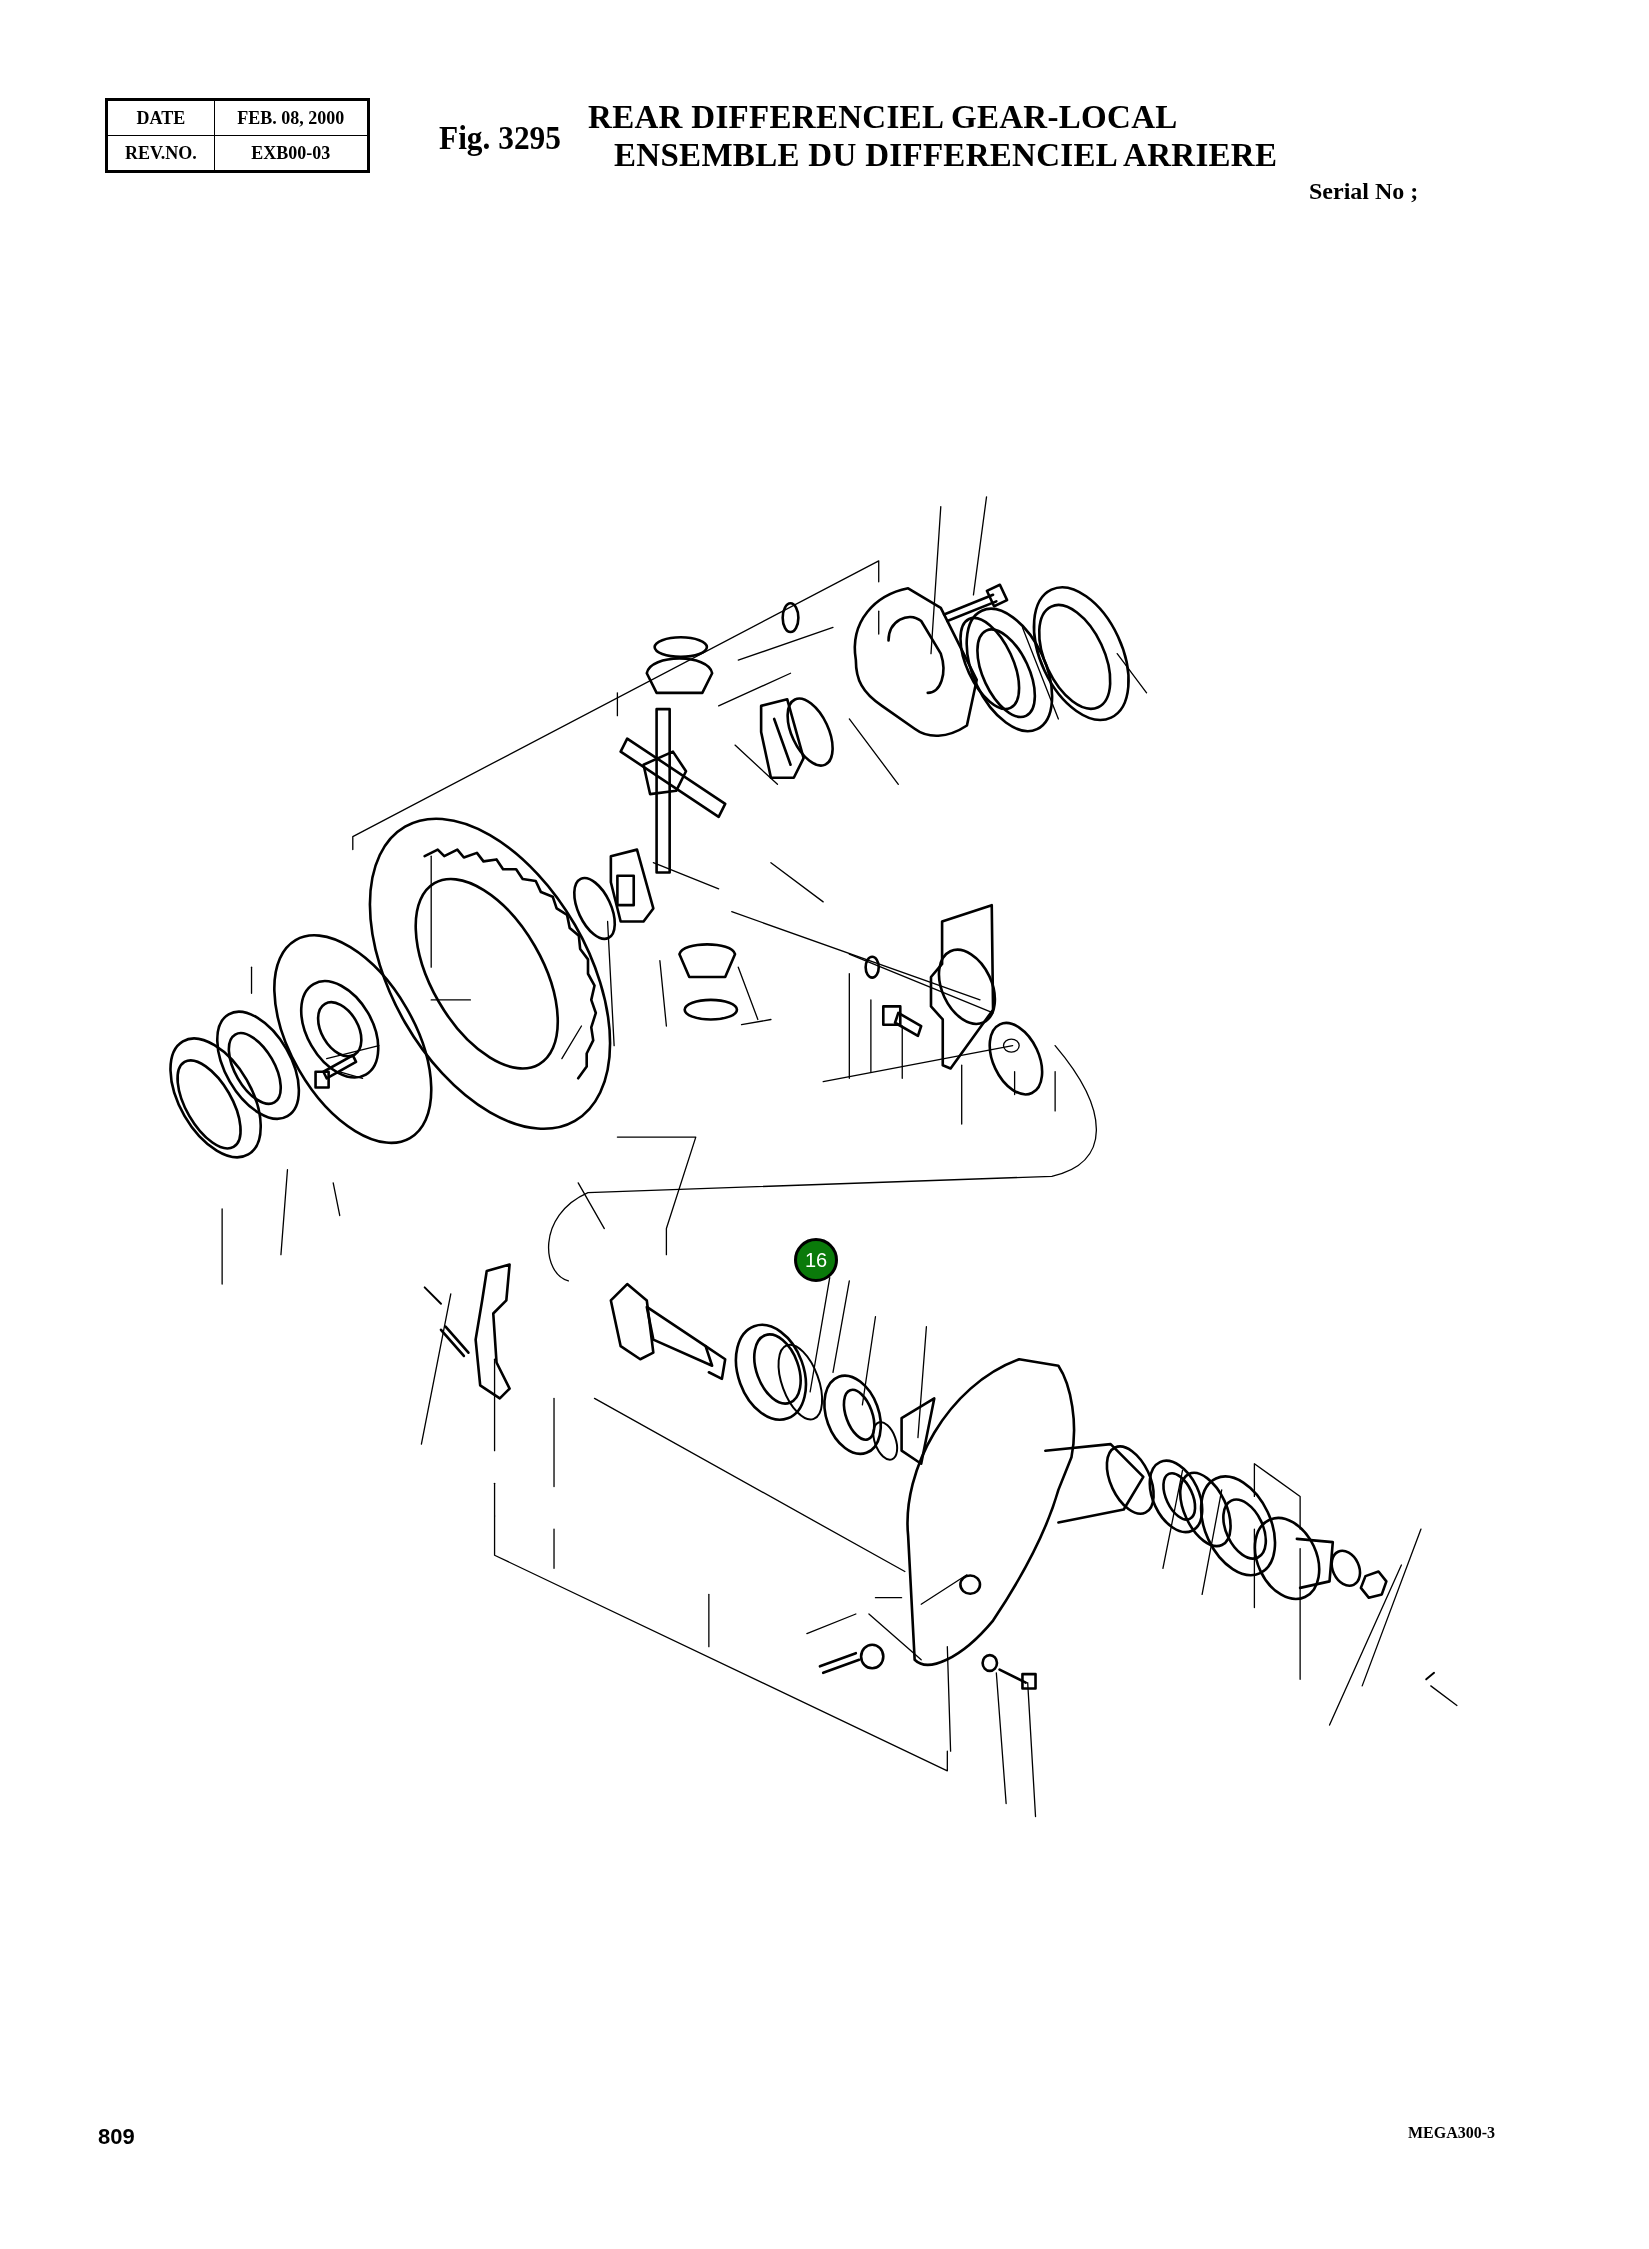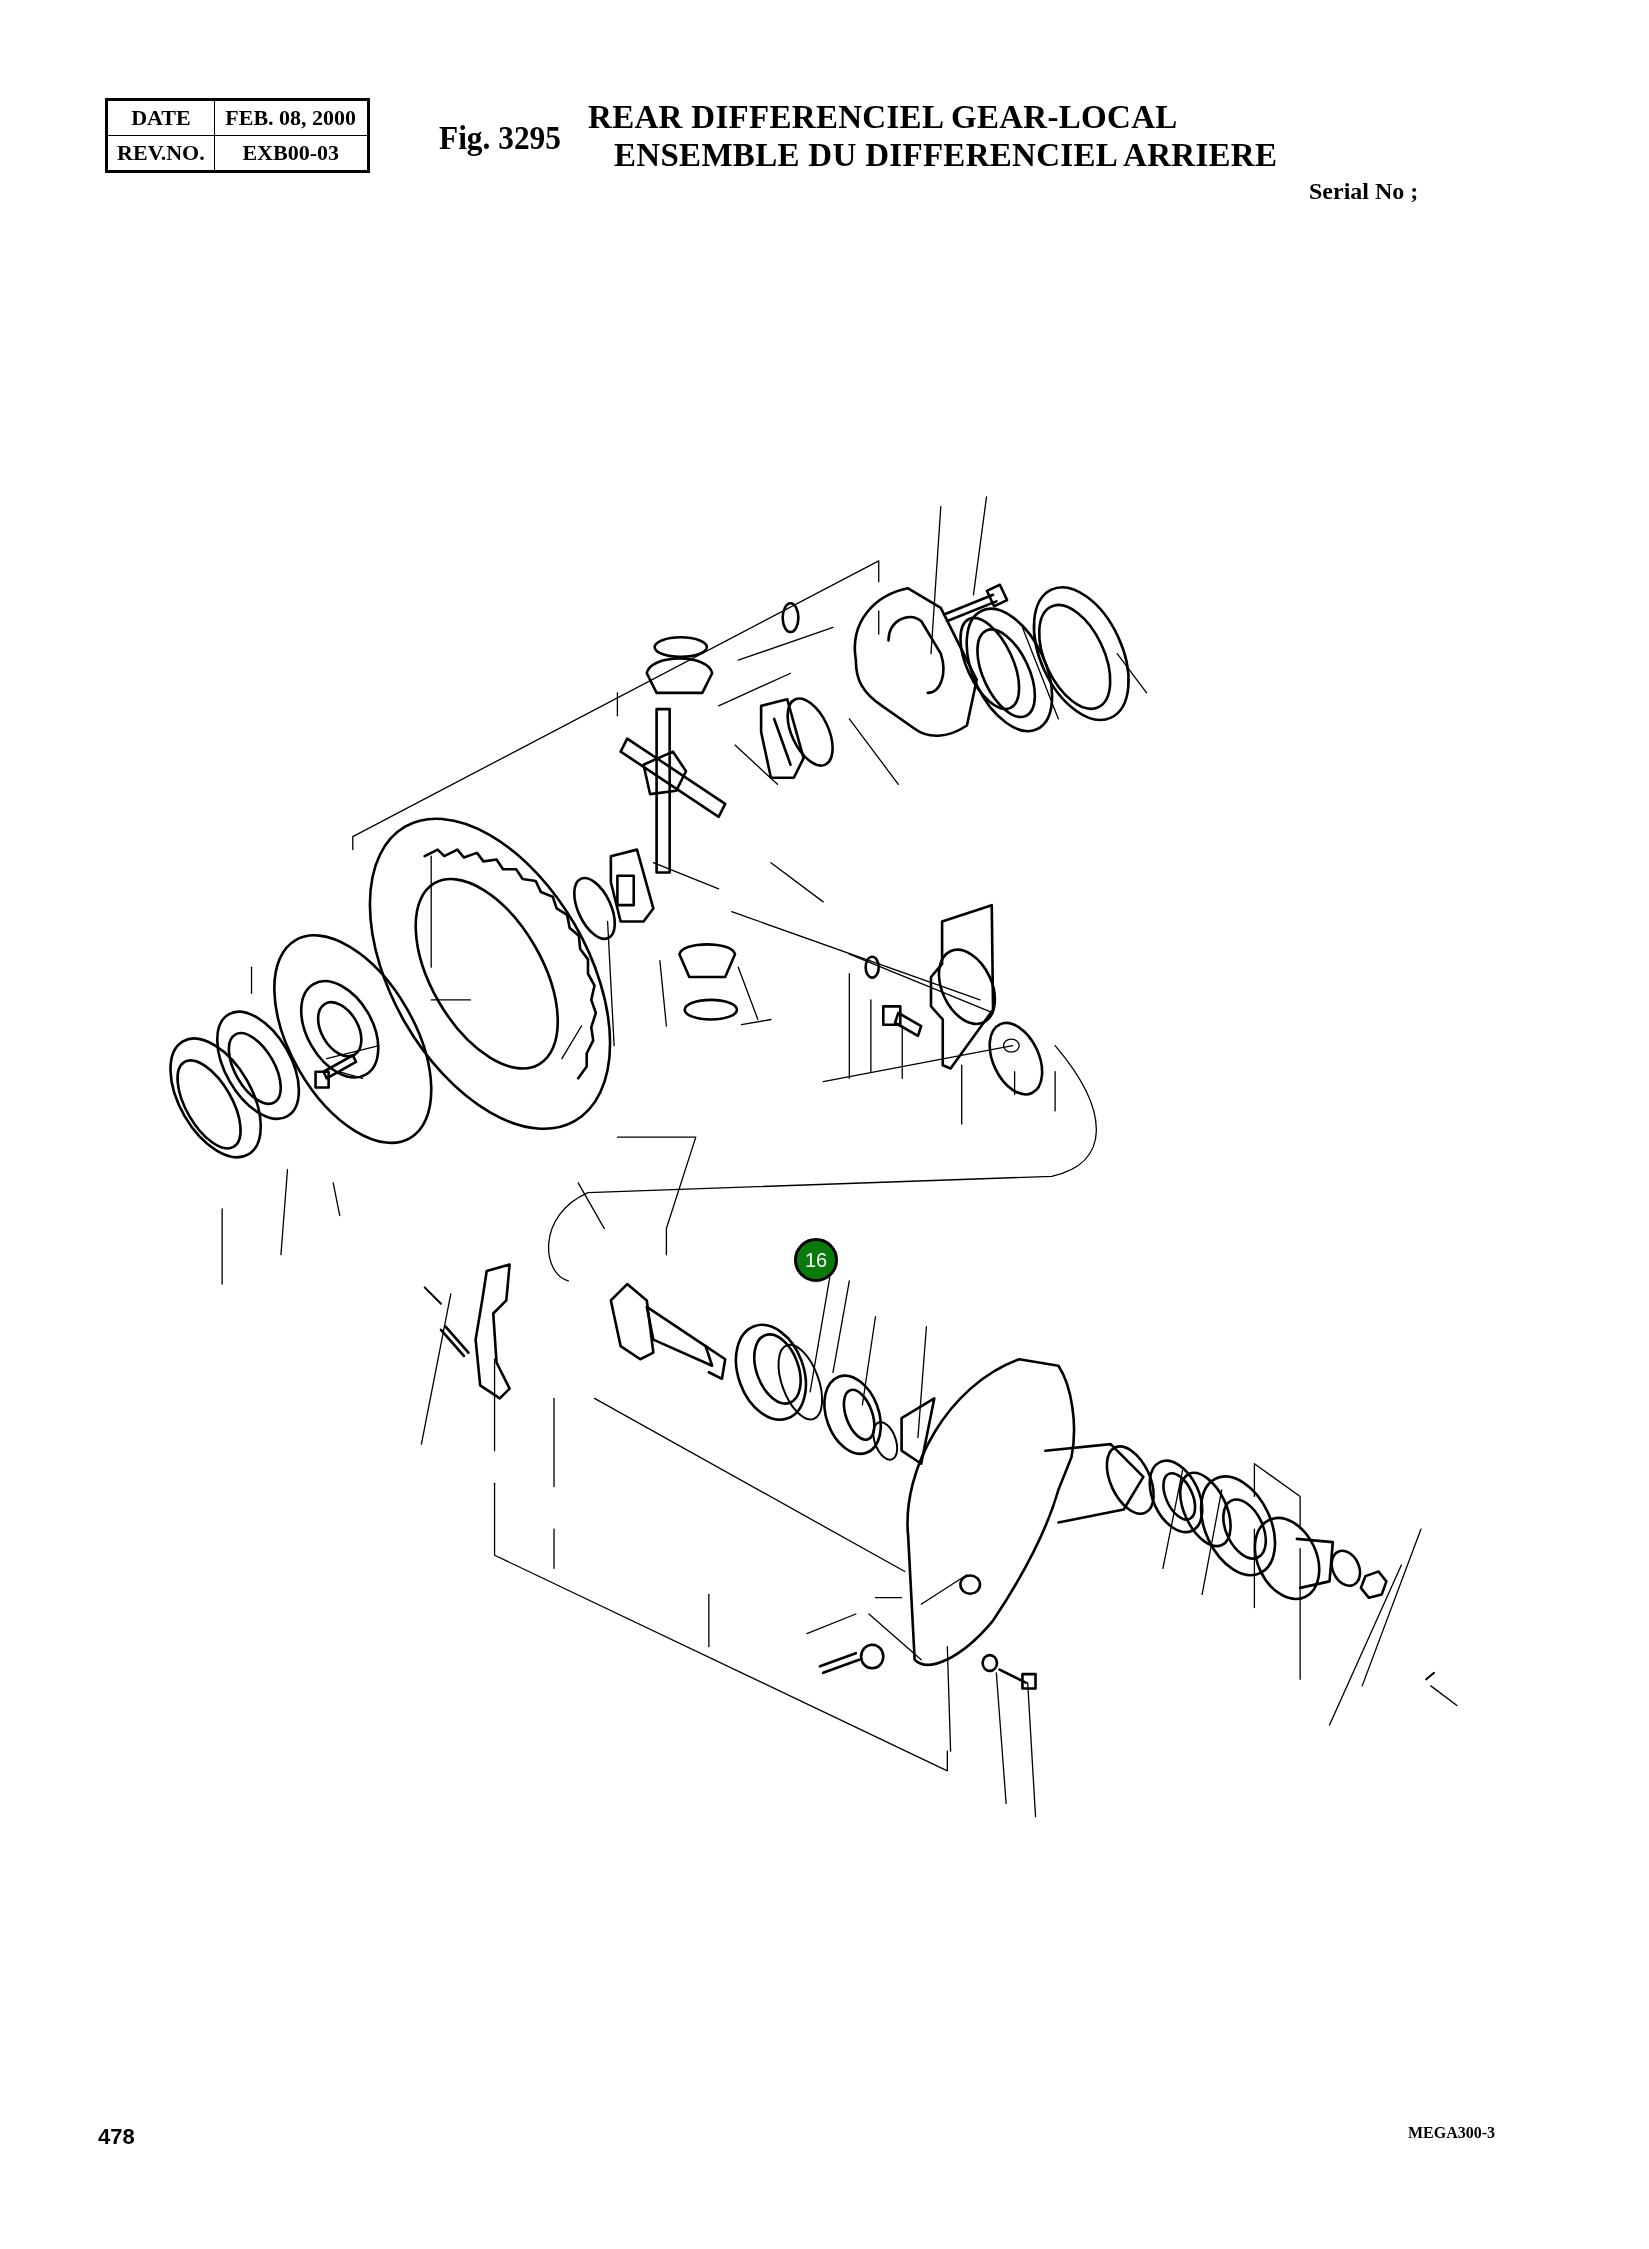--- a/index.html
+++ b/index.html
@@ -1,18 +1,18 @@
 <!DOCTYPE html>
 <html style="font-size:10.5px"><head>
 <meta charset="utf-8">
 <style>
   html, body { margin:0; padding:0; background:#ffffff; }
   body { width:1649px; height:2250px; position:relative; overflow:hidden; font-family:"Liberation Serif", serif; color:#000; }
   .rev-table { position:absolute; left:105px; top:98px; border-collapse:collapse; border:3.3px solid #000; }
-  .rev-table td { border:1.3px solid #000; font-family:"Liberation Serif", serif; font-weight:bold; font-size:22px; text-align:center; height:34px; padding:0 3.9px; }
+  .rev-table td { border:1.3px solid #000; font-family:"Liberation Serif", serif; font-weight:bold; font-size:18px; text-align:center; height:34px; padding:0 3.9px; }
   .rev-table td.lbl { width:98px; }
   .rev-table td.val { width:144px; }
   .fig-no { position:absolute; left:439px; top:120px; font-family:"Liberation Serif", serif; font-weight:bold; font-size:33px; transform:scaleX(0.95); transform-origin:left; }
   .title { position:absolute; left:588px; font-family:"Liberation Serif", serif; font-weight:bold; font-size:33px; letter-spacing:0.3px; white-space:nowrap; }
   .title.l1 { top:99px; }
   .title.l2 { top:137px;margin-left:26px; }
   .serial { position:absolute; left:1309px; top:178px; font-family:"Liberation Serif", serif; font-weight:bold; font-size:24px; }
   .diagram { position:absolute; left:0; top:0; width:1649px; height:2250px; }
   .callout { position:absolute; left:794px; top:1238px; width:44px; height:44px; border-radius:50%; background:#0a7a0a; border:3.3px solid #000; box-sizing:border-box; color:#fff; font-family:"Liberation Sans", sans-serif; font-size:20px; display:flex; align-items:center; justify-content:center; cursor:pointer; }
   .page-no { position:absolute; left:98px; top:2124px; font-family:"Liberation Sans", sans-serif; font-weight:bold; font-size:22px; }
@@ -243,15 +243,15 @@
   <ellipse cx="1335" cy="2535" rx="17" ry="18" stroke-width="4"></ellipse>
   <ellipse cx="1515" cy="2545" rx="11" ry="12" stroke-width="4"></ellipse>
   <g stroke-width="4">
     <line x1="1530" y1="2555" x2="1570" y2="2575"></line>
     <rect x="1565" y="2562" width="20" height="22"></rect>
   </g>
 </svg>
 
 <div class="callout">16</div>
 
-<div class="page-no">478</div>
+<div class="page-no">809</div>
 <div class="model">MEGA300-3</div>
 
 
 </body></html>

